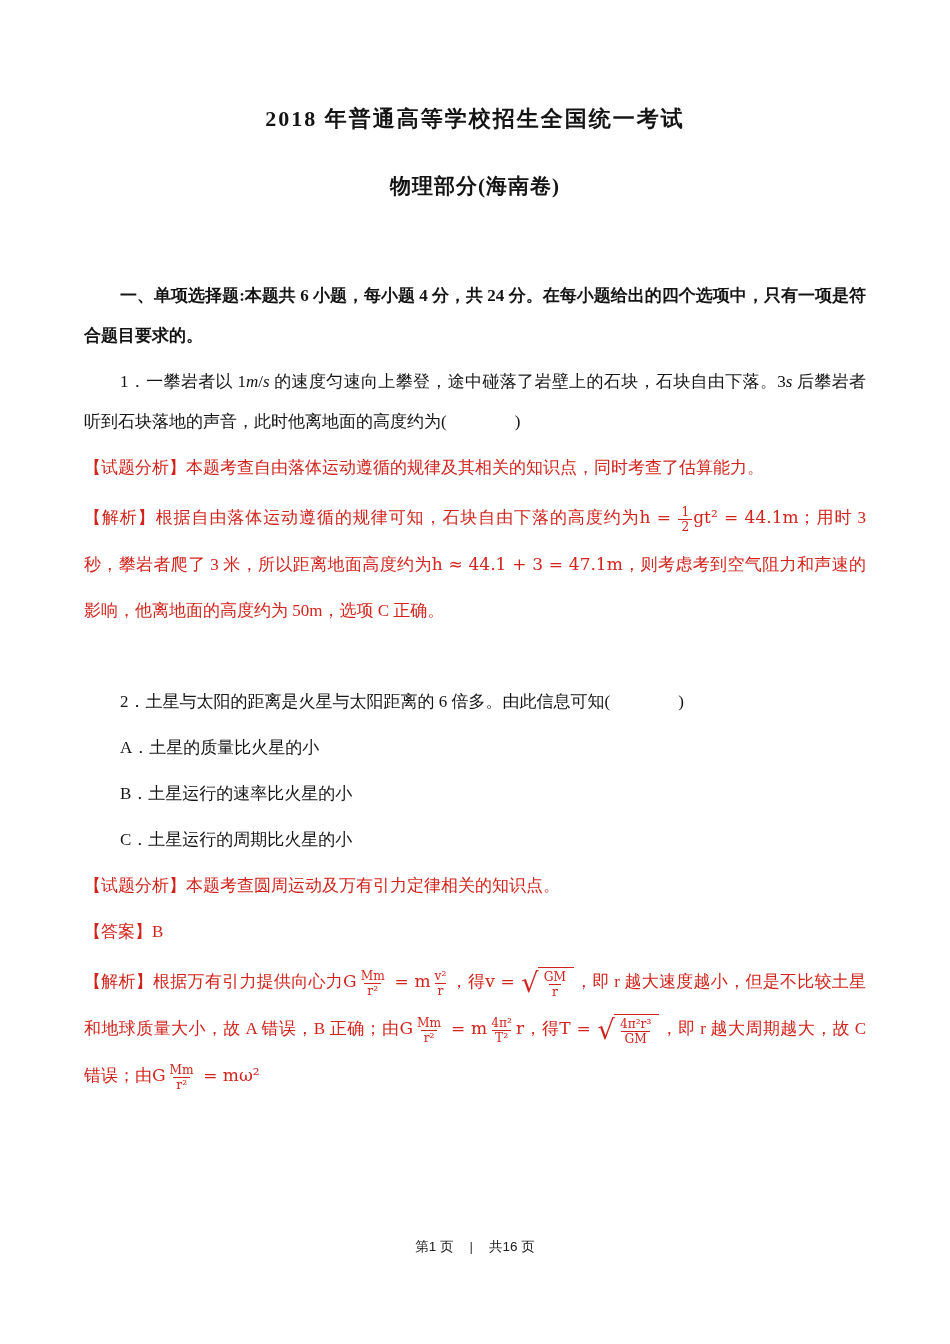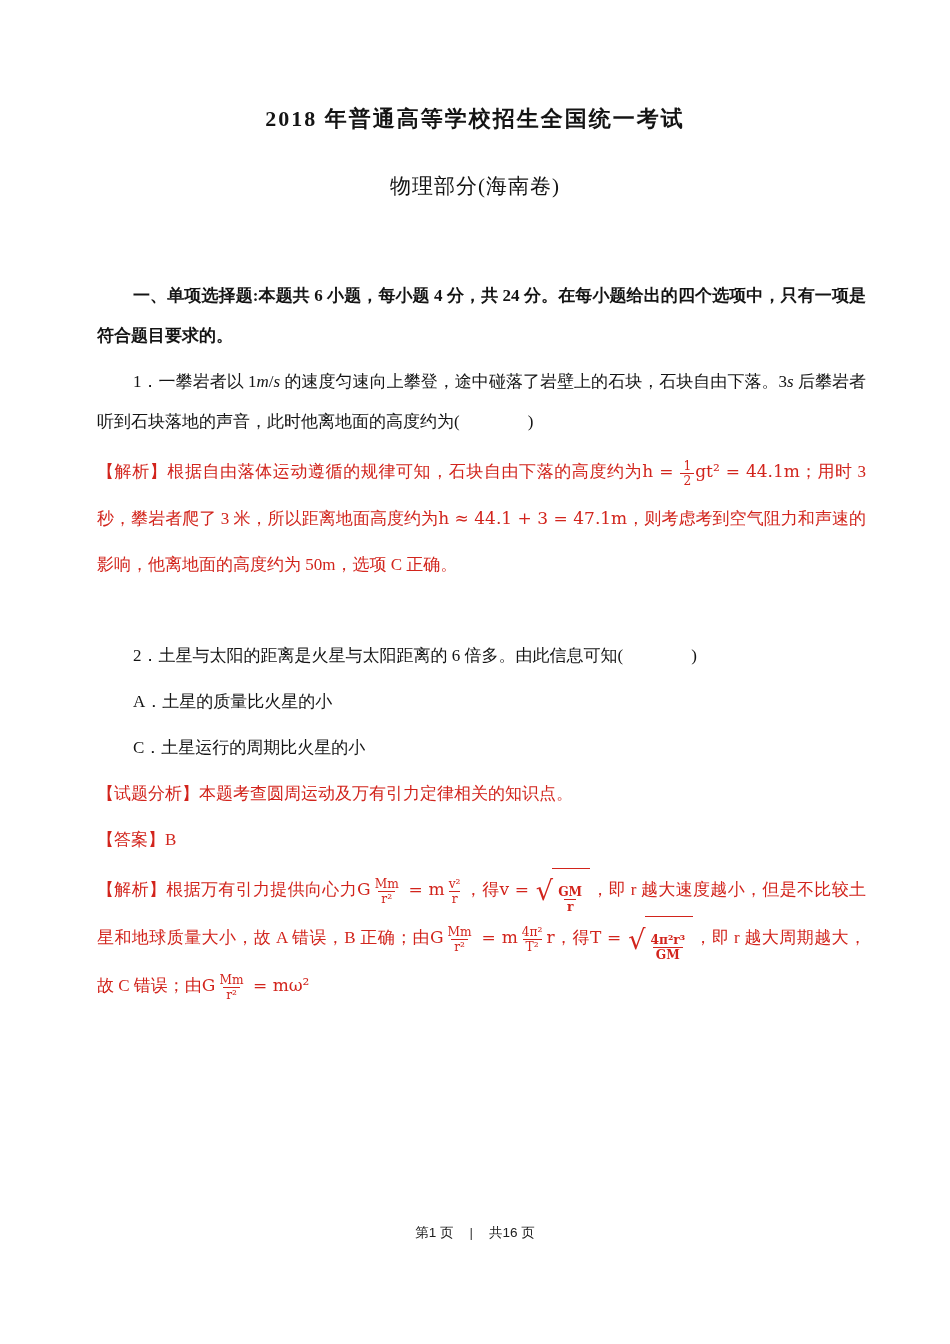--- a/index.html
+++ b/index.html
@@ -15,25 +15,25 @@
     font-size: 17px;
     overflow: hidden;
     border-radius: 16px;
   }
   h1.doc-title {
     margin: 0; text-align: center;
     font-size: 22px; font-weight: bold; letter-spacing: 2px;
   }
   h2.doc-subtitle {
     margin: 38px 0 0 0; text-align: center;
-    font-size: 21px; font-weight: normal; letter-spacing: 1px;
+    font-size: 21px; font-weight: bold; letter-spacing: 1px;
   }
   .content { margin-top: 76px; }
   .content p {
-    margin: 0 0 6px 13px;
+    margin: 0 0 6px 0;
     line-height: 40px;
     text-align: justify;
   }
   p.indent { text-indent: 36px; }
   p.opt { padding-left: 36px; }
   p.bold { font-weight: bold; }
   p.red { color: var(--red); }
   p.formula { line-height: 46px; }
   p.gap-top { margin-top: 48px; }
   .vr { font-style: italic; }
@@ -46,51 +46,53 @@
   }
   .frac .fn { padding: 0 3px; }
   .frac .fd { border-top: 1px solid currentColor; padding: 0 3px; }
   .sqrt {
     display: inline-flex; align-items: stretch;
     vertical-align: middle; margin: 0 1px;
   }
   .sqrt .rad { align-self: center; font-size: 1.6em; line-height: 1; }
   .sqrt .sqin {
     border-top: 1.5px solid currentColor;
-    padding: 16px 4px 0 2px; margin-left: -1px;
-    display: inline-flex; align-items: center; font-weight: bold;
+    padding: 2px 4px 0 2px; margin-left: -1px;
+    display: inline-flex; align-items: center;
   }
   .footer {
-    position: absolute; left: 0; right: 0; bottom: 102px;
+    position: absolute; left: 0; right: 0; bottom: 88px;
     text-align: center;
     font-family: "Liberation Sans", sans-serif;
     font-size: 13.5px; color: #202020;
   }
   .footer .sep { margin: 0 16px; color: #3a3a3a; }
 </style>
 </head>
 <body>
 
 <div class="page">
 
   <h1 class="doc-title">2018 年普通高等学校招生全国统一考试</h1>
   <h2 class="doc-subtitle">物理部分(海南卷)</h2>
 
   <div class="content">
 
     <p class="indent bold">一、单项选择题:本题共 6 小题，每小题 4 分，共 24 分。在每小题给出的四个选项中，只有一项是符合题目要求的。</p>
 
     <p class="indent">1．一攀岩者以 1<i class="vr">m</i>/<i class="vr">s</i> 的速度匀速向上攀登，途中碰落了岩壁上的石块，石块自由下落。3<i class="vr">s</i> 后攀岩者听到石块落地的声音，此时他离地面的高度约为(　　　　)</p>
+    <p class="red">【试题分析】本题考查自由落体运动遵循的规律及其相关的知识点，同时考查了估算能力。</p>
     <p class="red formula">【解析】根据自由落体运动遵循的规律可知，石块自由下落的高度约为<span class="mt">h = </span><span class="frac mt">
           <span class="fn">1</span>
           <span class="fd">2</span>
         </span><span class="mt">gt² = 44.1m</span>；用时 3 秒，攀岩者爬了 3 米，所以距离地面高度约为<span class="mt">h ≈ 44.1 + 3 = 47.1m</span>，则考虑考到空气阻力和声速的影响，他离地面的高度约为 50m，选项 C 正确。</p>
 
     <p class="indent gap-top">2．土星与太阳的距离是火星与太阳距离的 6 倍多。由此信息可知(　　　　)</p>
     <p class="opt">A．土星的质量比火星的小</p>
+    <p class="opt">B．土星运行的速率比火星的小</p>
     <p class="opt">C．土星运行的周期比火星的小</p>
     <p class="red">【试题分析】本题考查圆周运动及万有引力定律相关的知识点。</p>
     <p class="red">【答案】B</p>
     <p class="red formula">【解析】根据万有引力提供向心力<span class="mt">G</span><span class="frac mt">
           <span class="fn">Mm</span>
           <span class="fd">r²</span>
         </span><span class="mt"> = m</span><span class="frac mt">
           <span class="fn">v²</span>
           <span class="fd">r</span>
         </span>，得<span class="mt">v = </span><span class="sqrt mt">

